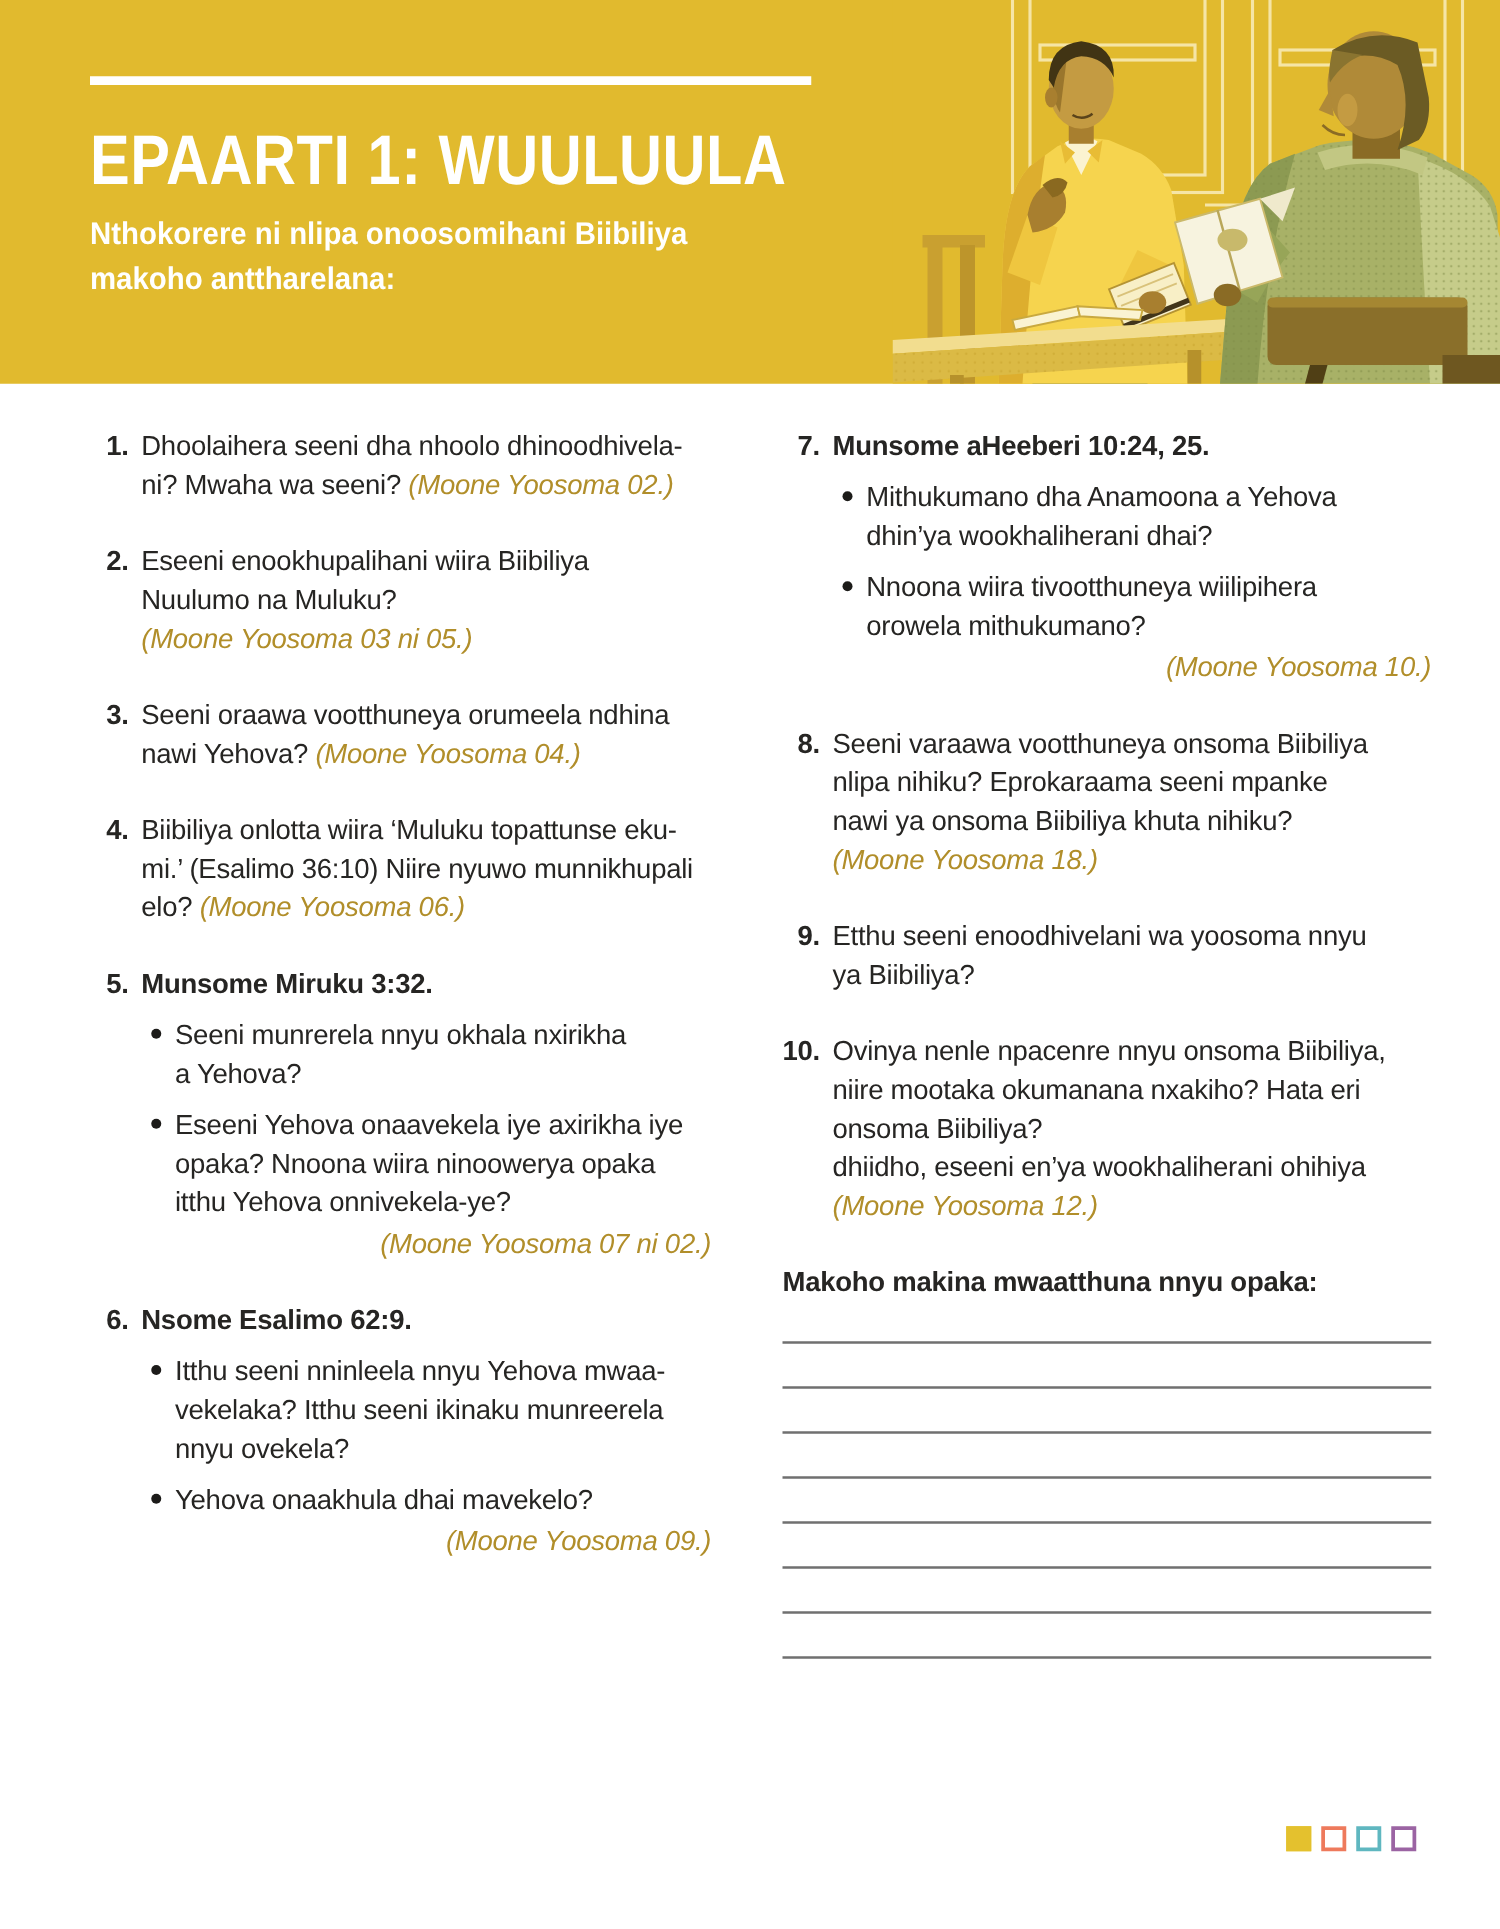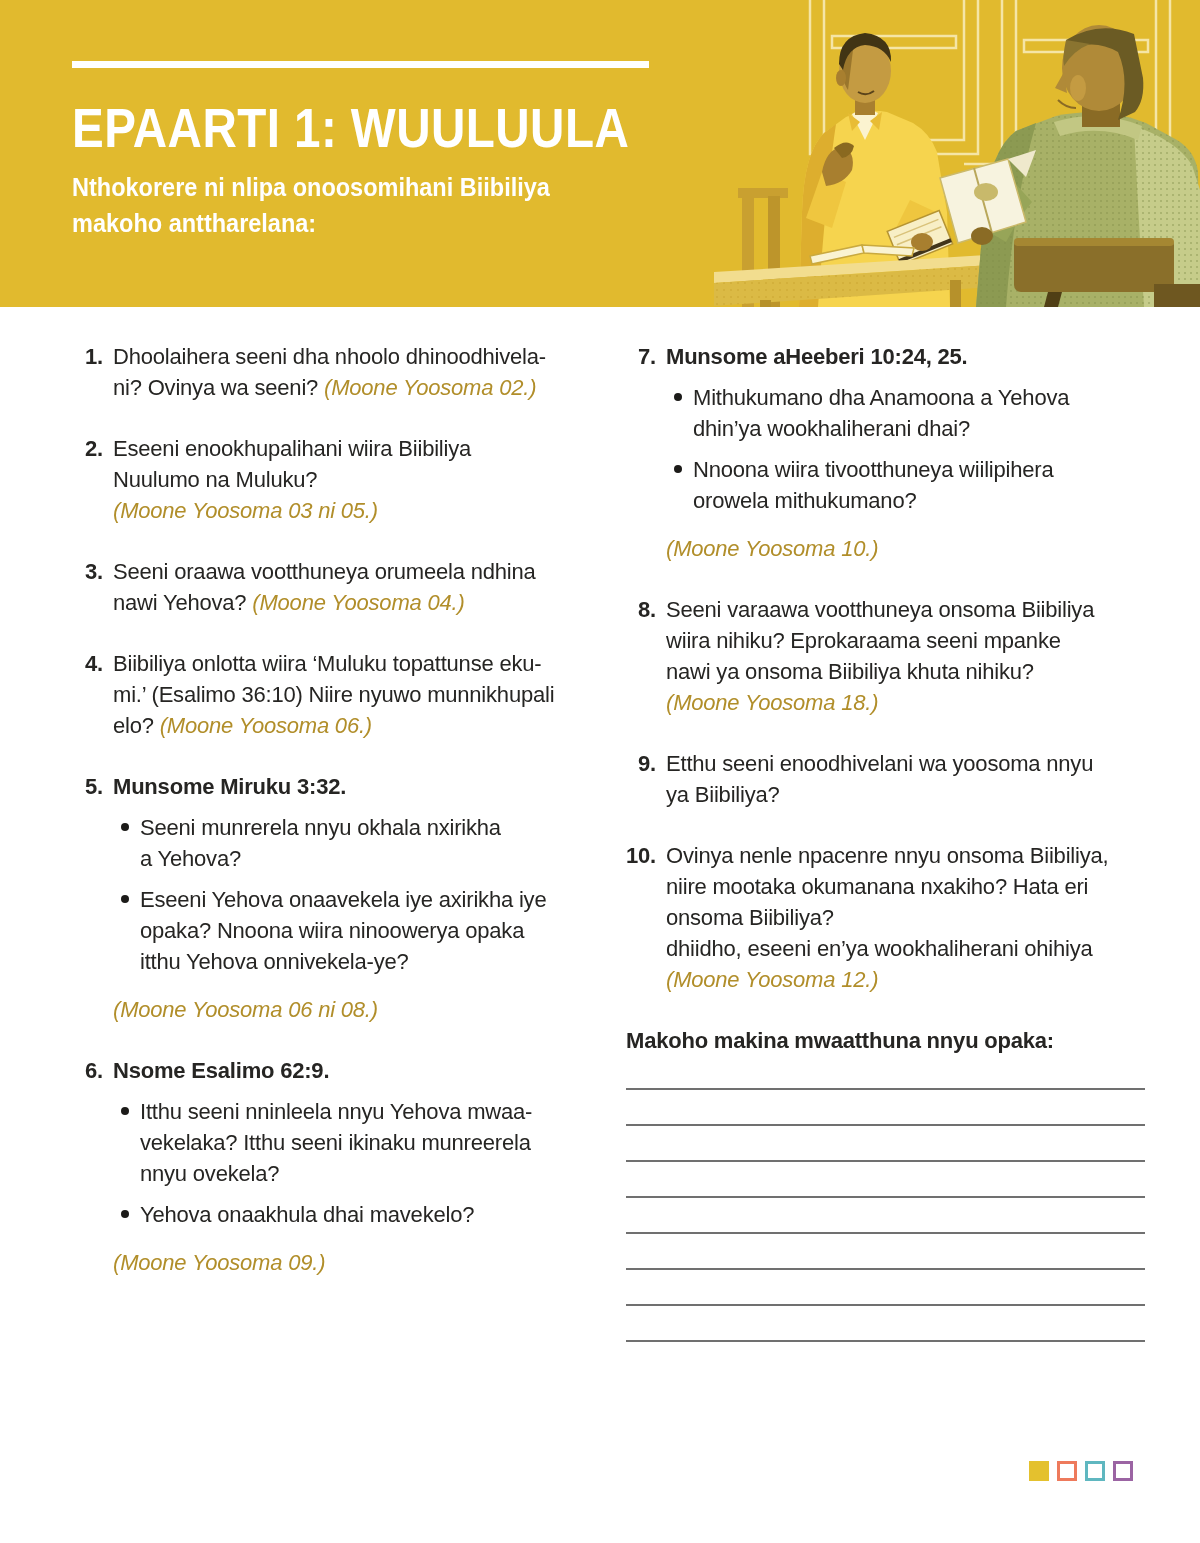--- a/index.html
+++ b/index.html
@@ -23,21 +23,21 @@
   .col-right{width:519px;}
   .q{display:flex;margin-bottom:30px;}
   .q:last-of-type{margin-bottom:12px;}
   .qnum{font-weight:700;flex:0 0 auto;text-align:right;margin-right:10px;}
   .col-left .qnum{width:21px;}
   .col-right .qnum{width:30px;}
   .qbody{flex:1 1 auto;}
   .line{white-space:nowrap;}
   .seg-b{font-weight:700;}
   .seg-r{color:#B18E2A;font-style:italic;}
-  .refline{color:#B18E2A;font-style:italic;margin-top:17px;white-space:nowrap;}
+  .refline{color:#B18E2A;font-style:italic;margin-top:2px;white-space:nowrap;text-align:right;}
   .bullet{position:relative;padding-left:27px;margin-top:10px;}
   .dot{position:absolute;left:8px;top:11px;width:8px;height:8px;border-radius:50%;background:#1c1b19;}
 
   
   .answer-heading{font-weight:700;margin-bottom:6px;white-space:nowrap;}
   .wline{height:34px;border-bottom:2px solid #707070;}
   .wline:first-child{height:26px;}
 
   
   .squares{position:absolute;left:1029px;top:1461px;display:flex;gap:8px;}
@@ -156,21 +156,21 @@
       </g>
     </svg>
   </div>
 
   <div class="content">
     <div class="col col-left">
         <div class="q">
           <div class="qnum">1.</div>
           <div class="qbody">
             <div class="line"><span class="seg-n">Dhoolaihera seeni dha nhoolo dhinoodhivela-</span></div>
-            <div class="line"><span class="seg-n">ni? Ovinya wa seeni? </span><span class="seg-r">(Moone Yoosoma 02.)</span></div>
+            <div class="line"><span class="seg-n">ni? Mwaha wa seeni? </span><span class="seg-r">(Moone Yoosoma 02.)</span></div>
           </div>
         </div>
         <div class="q">
           <div class="qnum">2.</div>
           <div class="qbody">
             <div class="line"><span class="seg-n">Eseeni enookhupalihani wiira Biibiliya</span></div>
             <div class="line"><span class="seg-n">Nuulumo na Muluku?</span></div>
             <div class="line"><span class="seg-r">(Moone Yoosoma 03 ni 05.)</span></div>
           </div>
         </div>
@@ -201,21 +201,21 @@
               </div>
             </div>
             <div class="bullet">
               <div class="dot"></div>
               <div class="btext">
                 <div class="line"><span class="seg-n">Eseeni Yehova onaavekela iye axirikha iye</span></div>
                 <div class="line"><span class="seg-n">opaka? Nnoona wiira ninoowerya opaka</span></div>
                 <div class="line"><span class="seg-n">itthu Yehova onnivekela-ye?</span></div>
               </div>
             </div>
-            <div class="refline">(Moone Yoosoma 06 ni 08.)</div>
+            <div class="refline">(Moone Yoosoma 07 ni 02.)</div>
           </div>
         </div>
         <div class="q">
           <div class="qnum">6.</div>
           <div class="qbody">
             <div class="line"><span class="seg-b">Nsome Esalimo 62:9.</span></div>
             <div class="bullet">
               <div class="dot"></div>
               <div class="btext">
                 <div class="line"><span class="seg-n">Itthu seeni nninleela nnyu Yehova mwaa-</span></div>
@@ -253,21 +253,21 @@
                 <div class="line"><span class="seg-n">orowela mithukumano?</span></div>
               </div>
             </div>
             <div class="refline">(Moone Yoosoma 10.)</div>
           </div>
         </div>
         <div class="q">
           <div class="qnum">8.</div>
           <div class="qbody">
             <div class="line"><span class="seg-n">Seeni varaawa vootthuneya onsoma Biibiliya</span></div>
-            <div class="line"><span class="seg-n">wiira nihiku? Eprokaraama seeni mpanke</span></div>
+            <div class="line"><span class="seg-n">nlipa nihiku? Eprokaraama seeni mpanke</span></div>
             <div class="line"><span class="seg-n">nawi ya onsoma Biibiliya khuta nihiku?</span></div>
             <div class="line"><span class="seg-r">(Moone Yoosoma 18.)</span></div>
           </div>
         </div>
         <div class="q">
           <div class="qnum">9.</div>
           <div class="qbody">
             <div class="line"><span class="seg-n">Etthu seeni enoodhivelani wa yoosoma nnyu</span></div>
             <div class="line"><span class="seg-n">ya Biibiliya?</span></div>
           </div>

